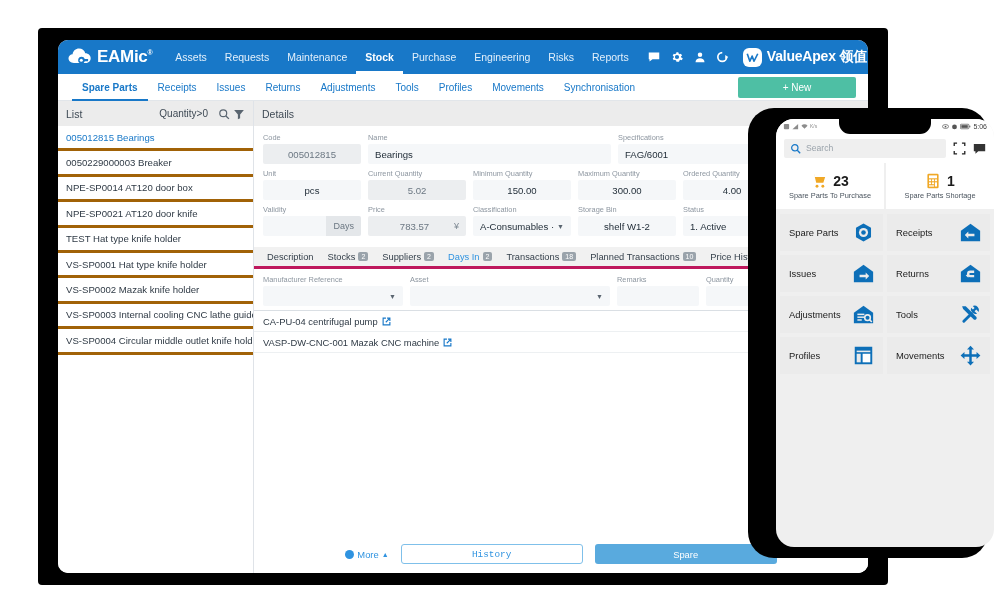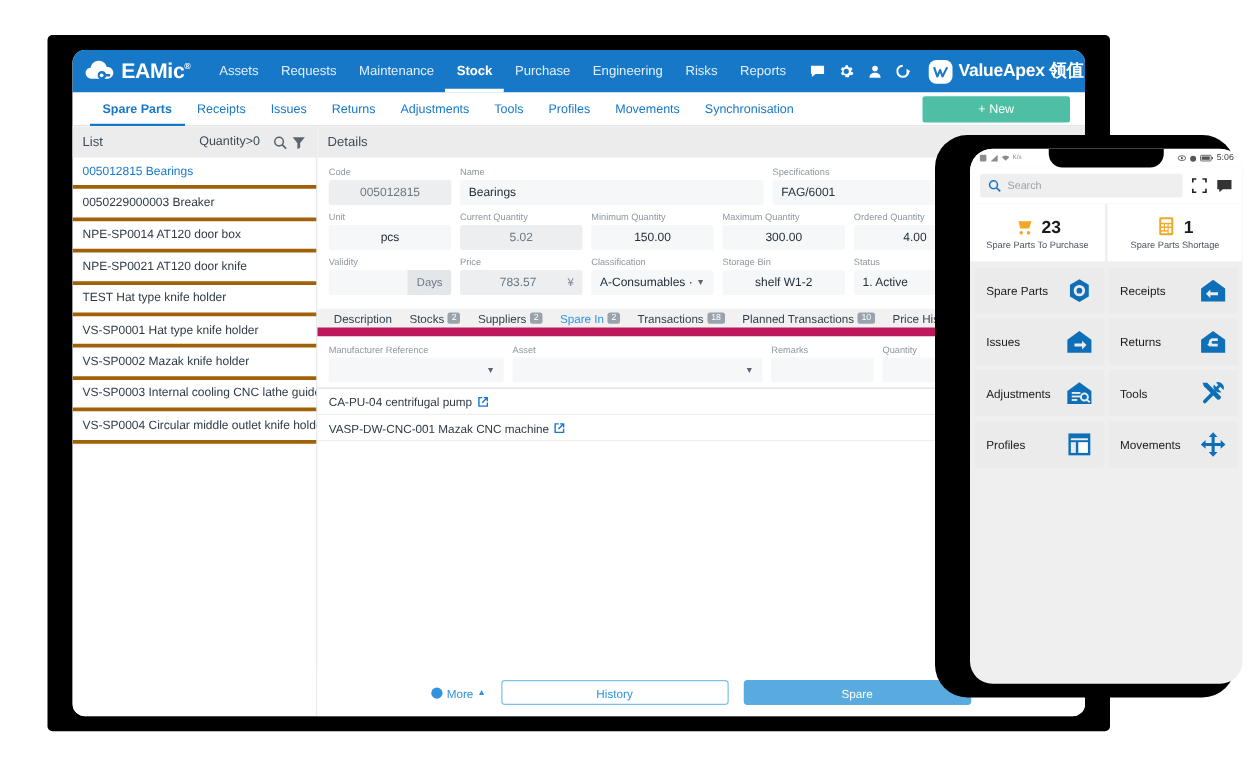--- a/index.html
+++ b/index.html
@@ -126,21 +126,21 @@
   .finput.splitdays .val { flex: 1; }
   .finput.splitdays .dayspart {
     background: #e4e7ea; color: #6b7782; font-size: 9px;
     padding: 0 7px; height: 100%; display: flex; align-items: center;
   }
 
   
   .tabs {
     display: flex; align-items: center; height: 22px;
     background: #f1f1f1; margin-top: 6px; padding-left: 6px;
-    border-bottom: 7px solid #be185d;
+    border-bottom: 3px solid #be185d;
   }
   .tab {
     display: flex; align-items: center; gap: 3px;
     font-size: 9.3px; color: #36414c; padding: 0 7px;
     height: 22px; cursor: pointer; white-space: nowrap;
   }
   .tab.active { color: #2f93e0; }
   .badge {
     background: #9aa3ab; color: #ffffff; font-size: 7px;
     border-radius: 2px; padding: 1px 3px; line-height: 1;
@@ -170,21 +170,21 @@
     display: flex; align-items: center; gap: 3px;
     color: #2f93e0; font-size: 9.4px; cursor: pointer;
   }
   .dotc {
     width: 9px; height: 9px; border-radius: 50%; background: #2f93e0;
     display: inline-block;
   }
   .hist-btn {
     width: 182px; height: 20px; background: #ffffff;
     border: 1px solid #7fc0ea; border-radius: 3px;
-    color: #2f93e0; font-size: 9.4px; font-family: Liberation Sans, sans-serif; cursor: pointer;
+    color: #2f93e0; font-size: 9.4px; font-family: Liberation Mono, monospace; cursor: pointer;
   }
   .save-btn {
     width: 182px; height: 20px; background: #59aade;
     border: none; border-radius: 3px;
     color: #ffffff; font-size: 9.4px; font-family: inherit; cursor: pointer;
   }
 
   
   #phone-frame {
     position: absolute; left: 748px; top: 108px;
@@ -427,21 +427,21 @@
             </div>
             <div class="tab">
               <span>Stocks</span>
               <span class="badge">2</span>
             </div>
             <div class="tab">
               <span>Suppliers</span>
               <span class="badge">2</span>
             </div>
             <div class="tab active">
-              <span>Spare In</span>
+              <span>Days In</span>
               <span class="badge">2</span>
             </div>
             <div class="tab">
               <span>Transactions</span>
               <span class="badge">18</span>
             </div>
             <div class="tab">
               <span>Planned Transactions</span>
               <span class="badge">10</span>
             </div>

